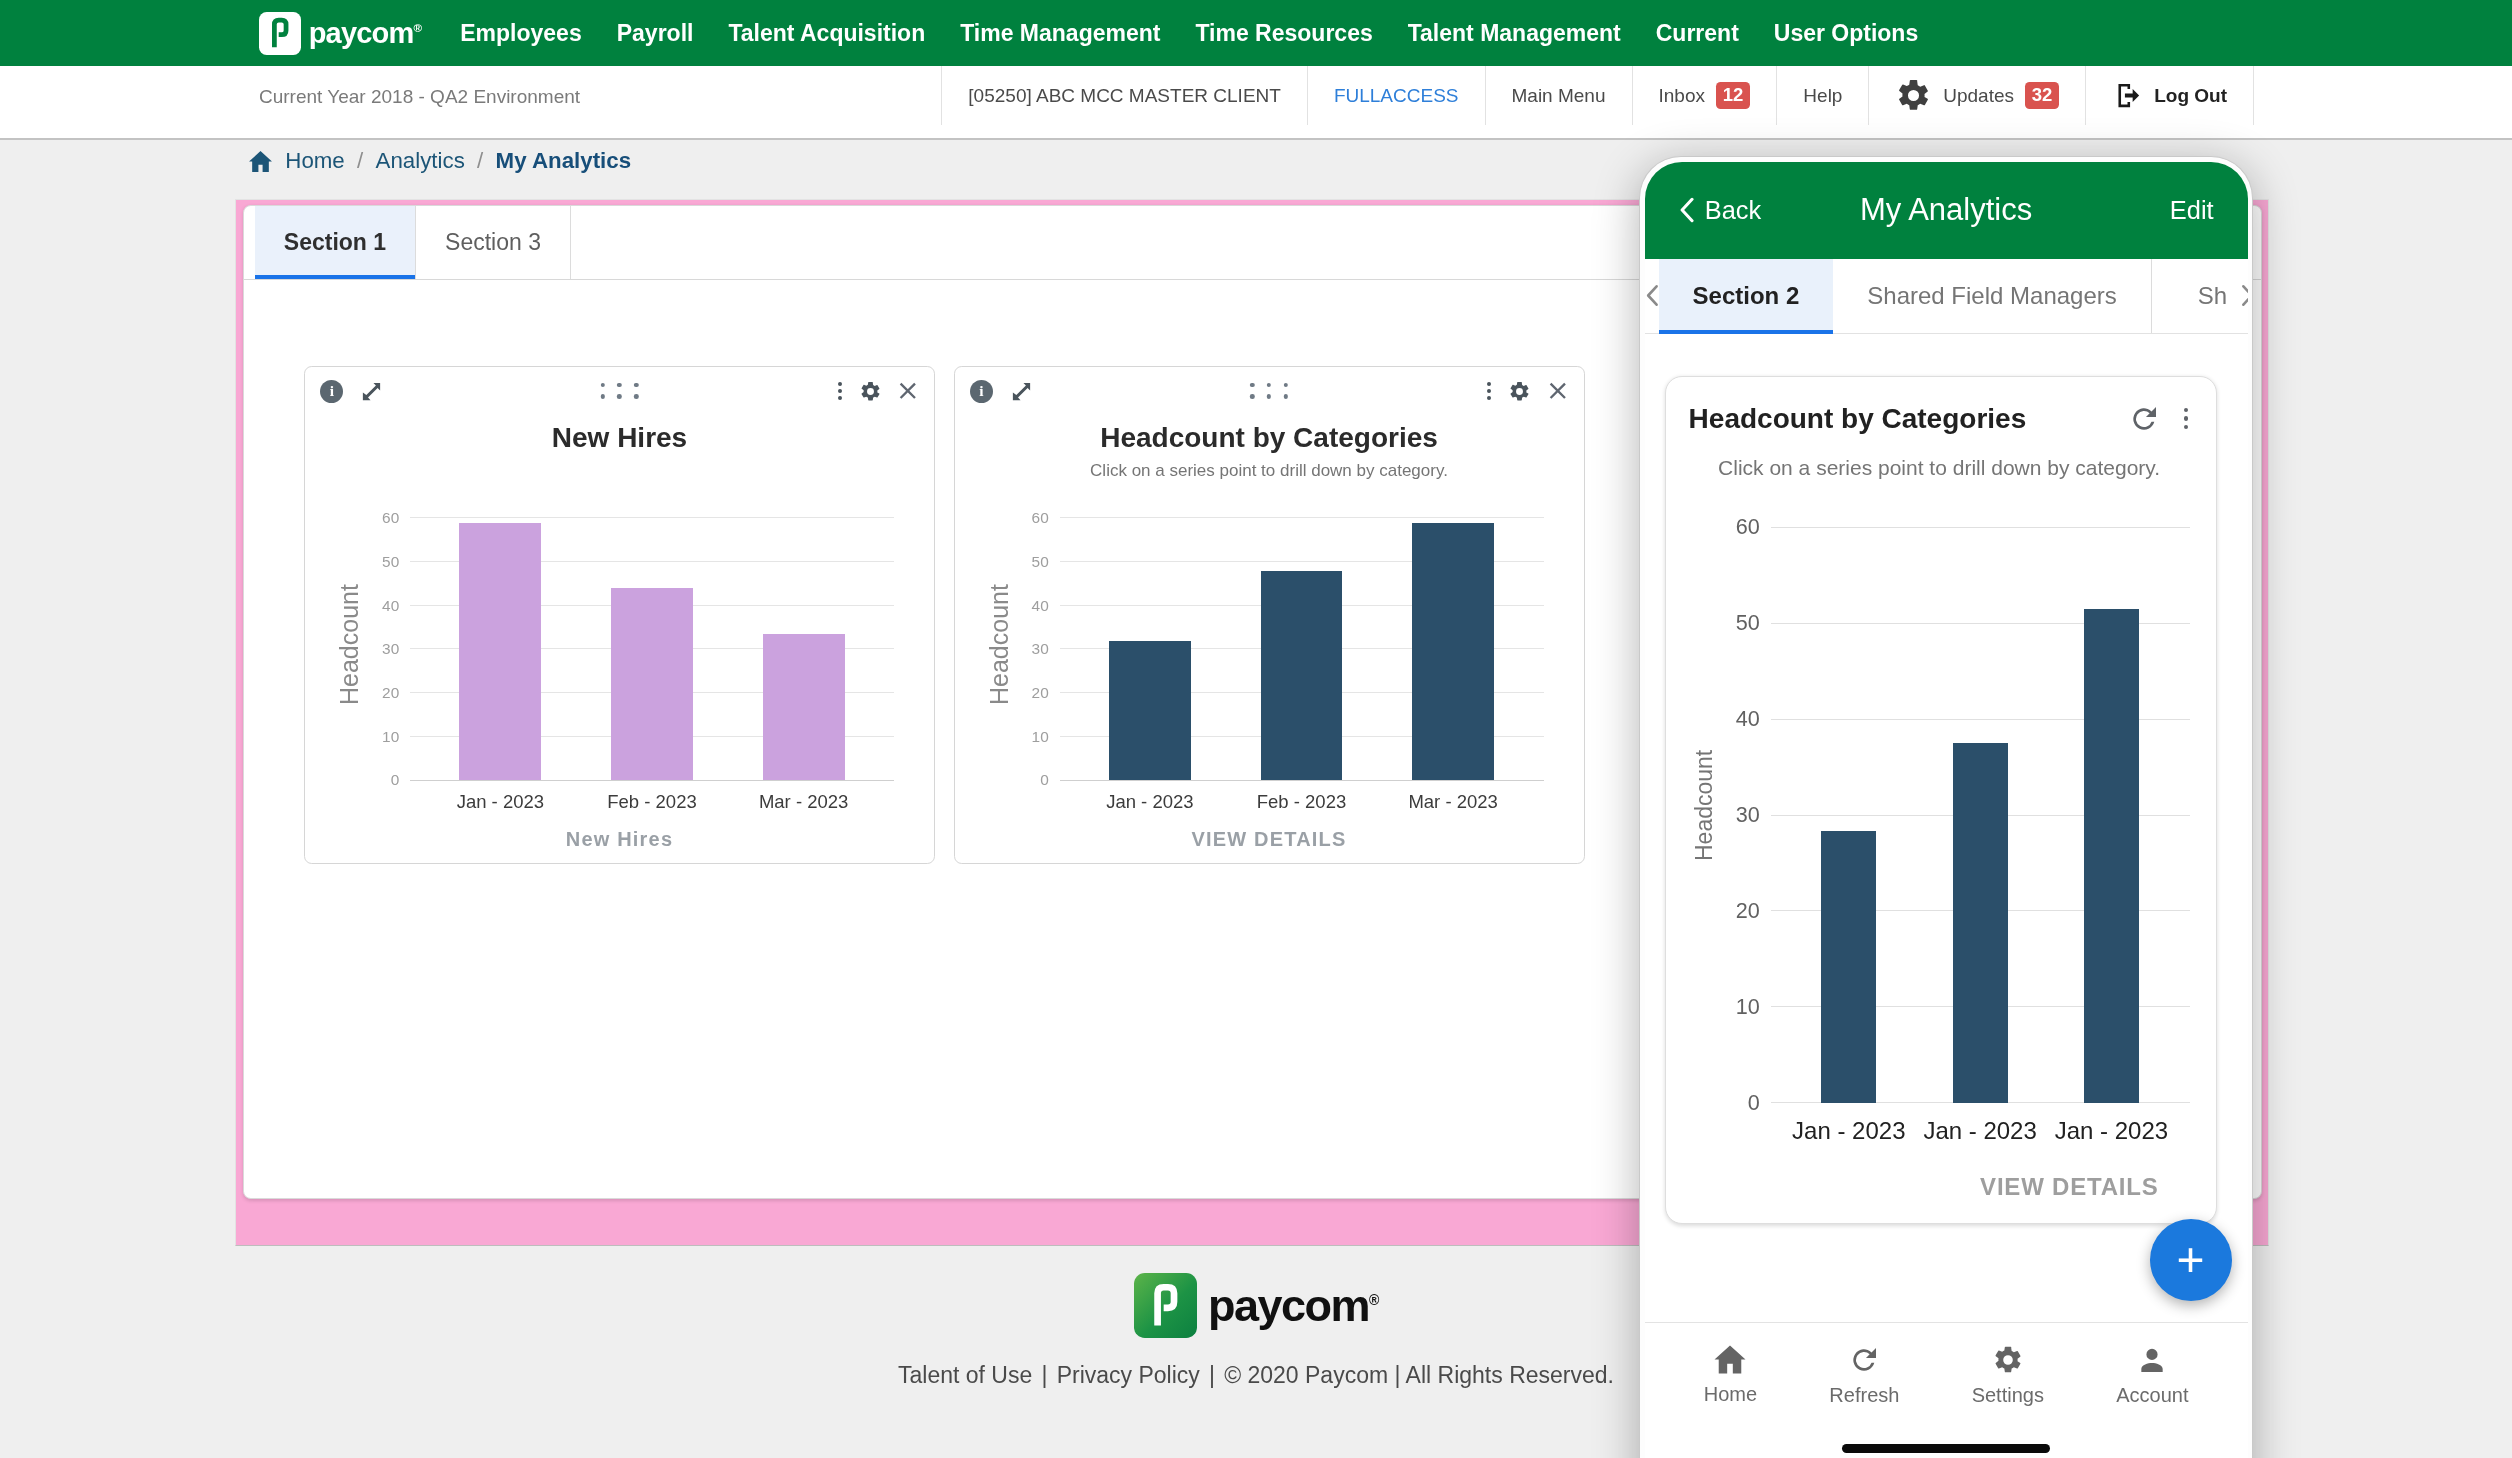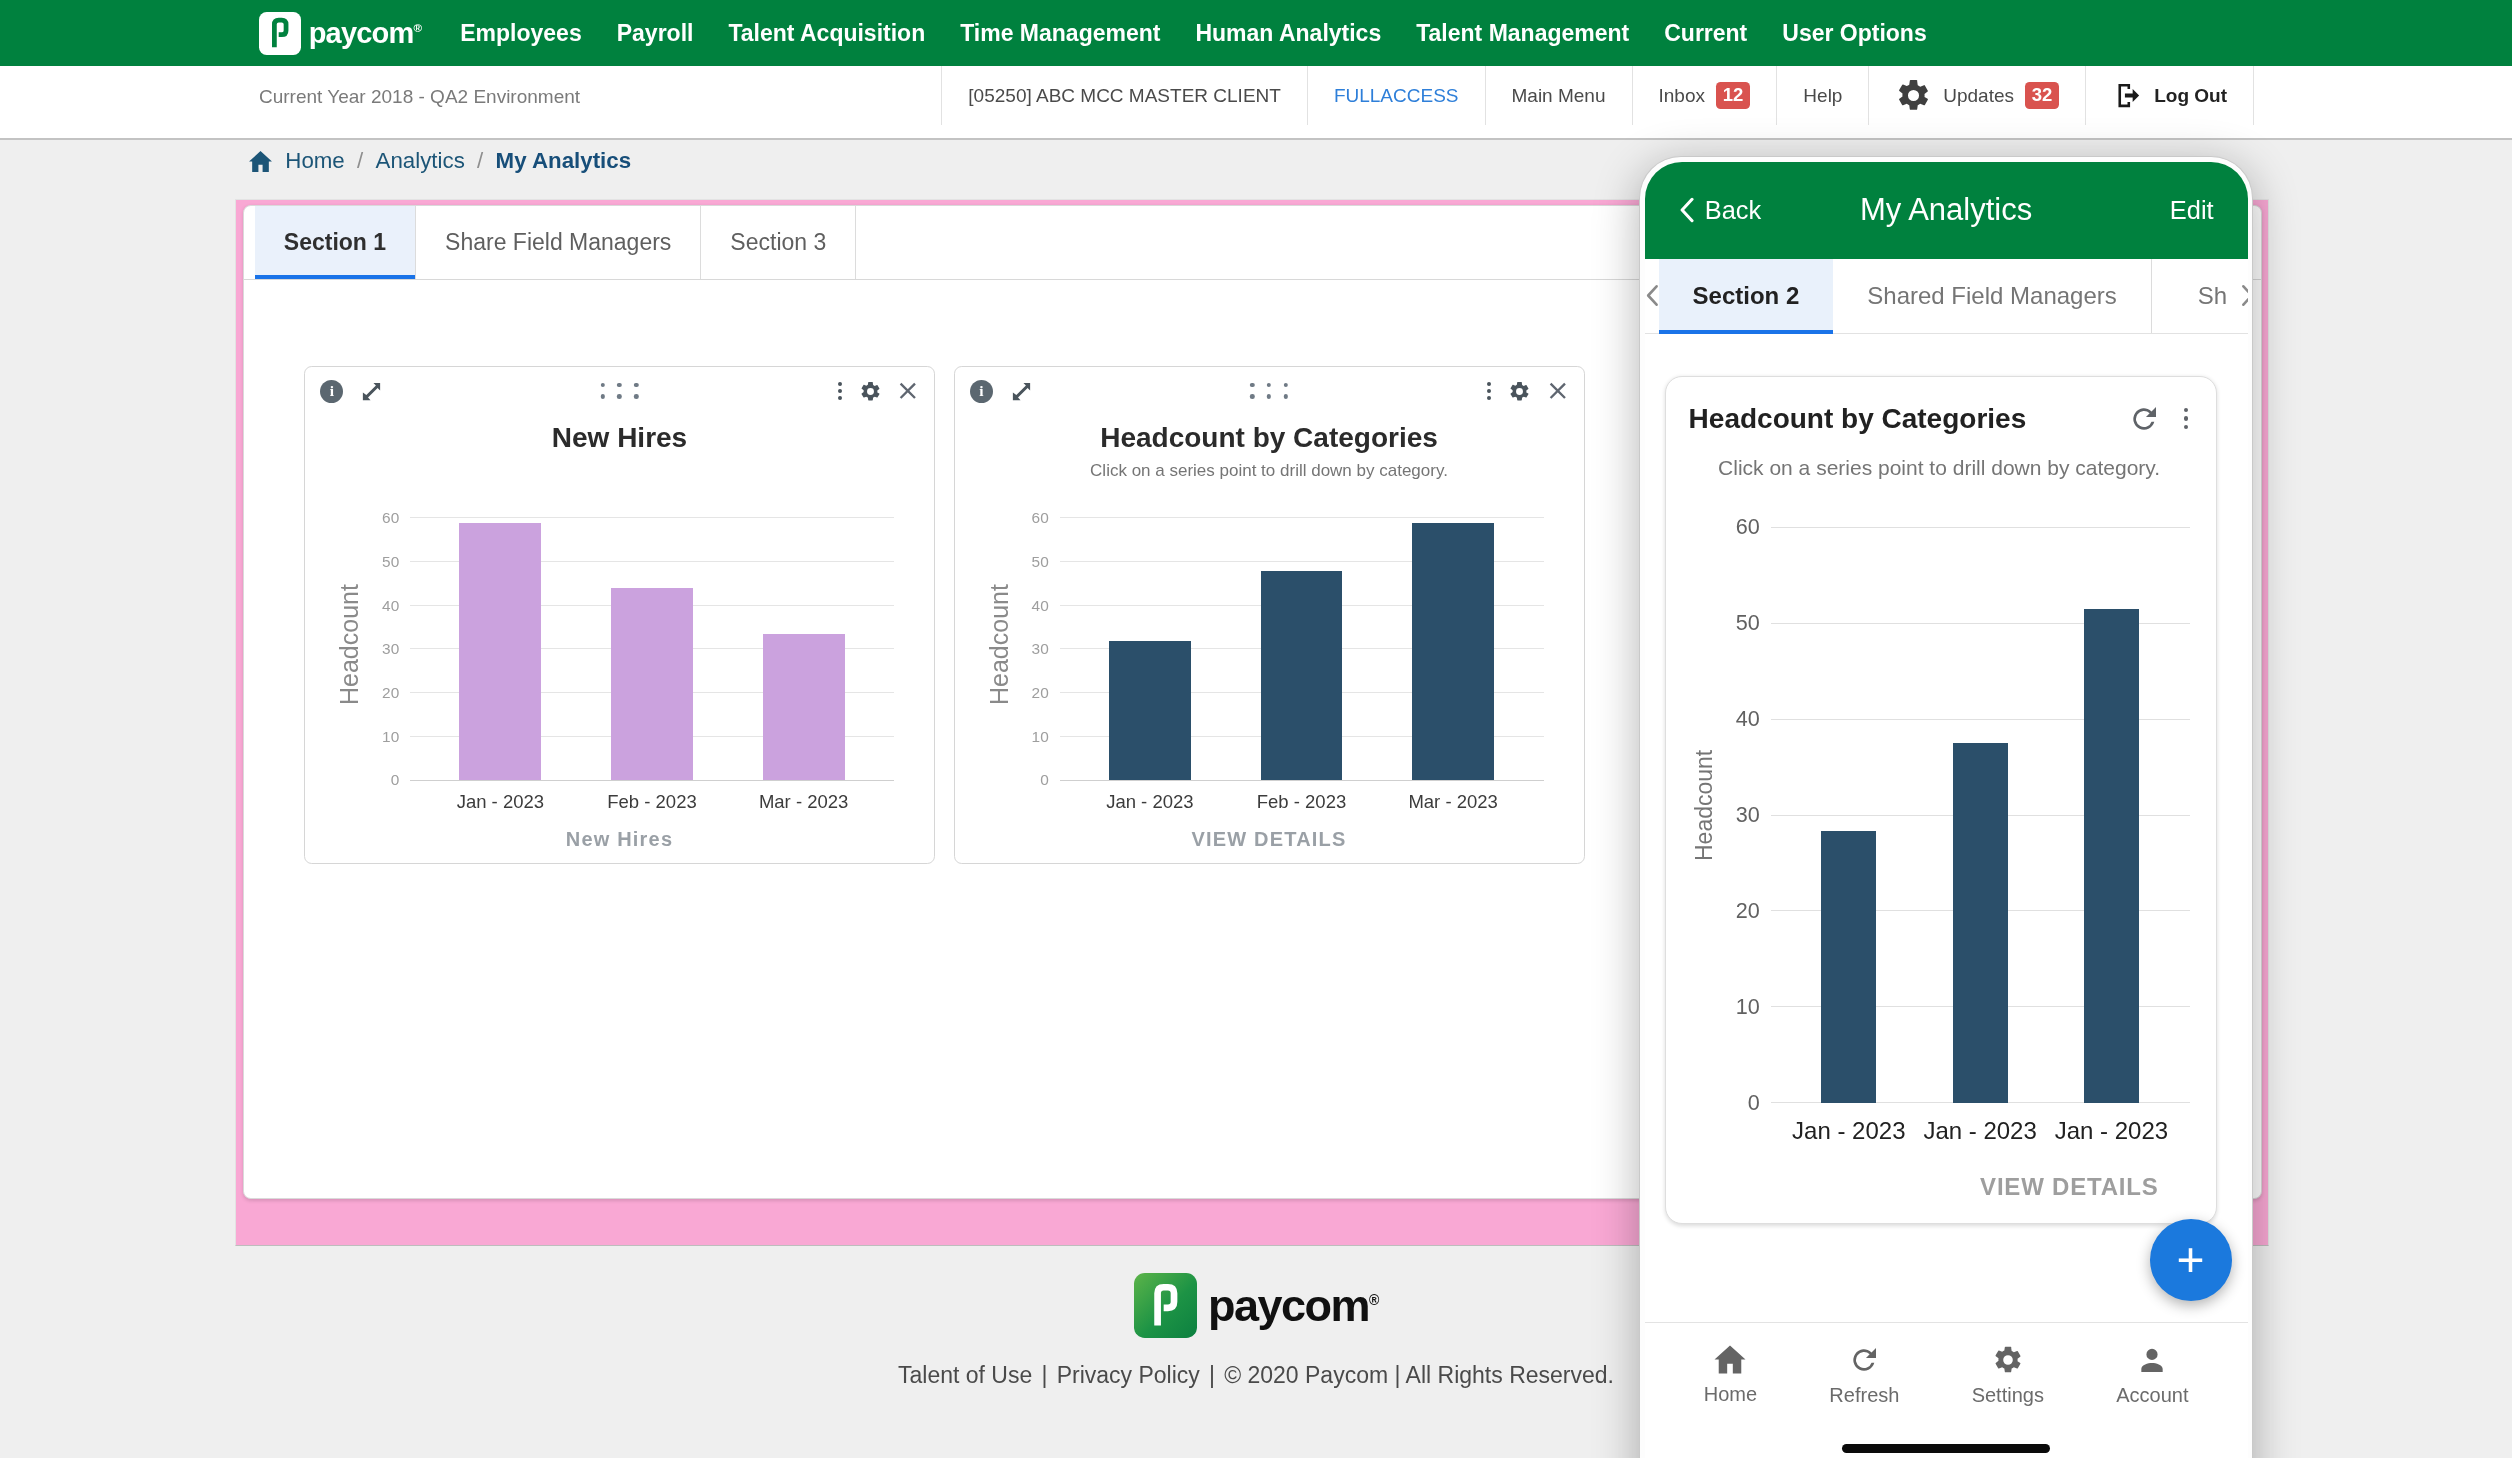--- a/index.html
+++ b/index.html
@@ -179,21 +179,21 @@
             <path d="M28,140 V34 Q28,14 48,14 H62 Q82,14 82,34 V62 Q82,82 62,82 H48" fill="none" stroke="#00813e" stroke-width="22" stroke-linejoin="round"></path>
           </svg>
       </span>
       <span class="brand-word"><span>paycom</span><sup class="brand-reg">®</sup></span>
     </div>
     <nav class="nav-items">
       <span class="nav-item">Employees</span>
       <span class="nav-item">Payroll</span>
       <span class="nav-item">Talent Acquisition</span>
       <span class="nav-item">Time Management</span>
-      <span class="nav-item">Human Analytics</span>
+      <span class="nav-item">Time Resources</span>
       <span class="nav-item">Talent Management</span>
       <span class="nav-item">Current</span>
       <span class="nav-item">User Options</span>
     </nav>
   </header>
 
   <div class="subbar">
     <span class="env-text">Current Year 2018 - QA2 Environment</span>
     <div class="subbar-right">
       <div class="sub-cell">
@@ -243,23 +243,20 @@
     <span class="crumb-link">Analytics</span>
     <span class="crumb-sep">/</span>
     <span class="crumb-current">My Analytics</span>
   </div>
 
   <div class="sheet">
     <div class="section-card">
       <div class="tabstrip">
         <div class="tab active">
             <span>Section 1</span>
-          </div>
-        <div class="tab">
-            <span>Share Field Managers</span>
           </div>
         <div class="tab">
             <span>Section 3</span>
           </div>
       </div>
 
       <div class="panels">
 
         <section class="panel">
           <div class="panel-iconrow">

